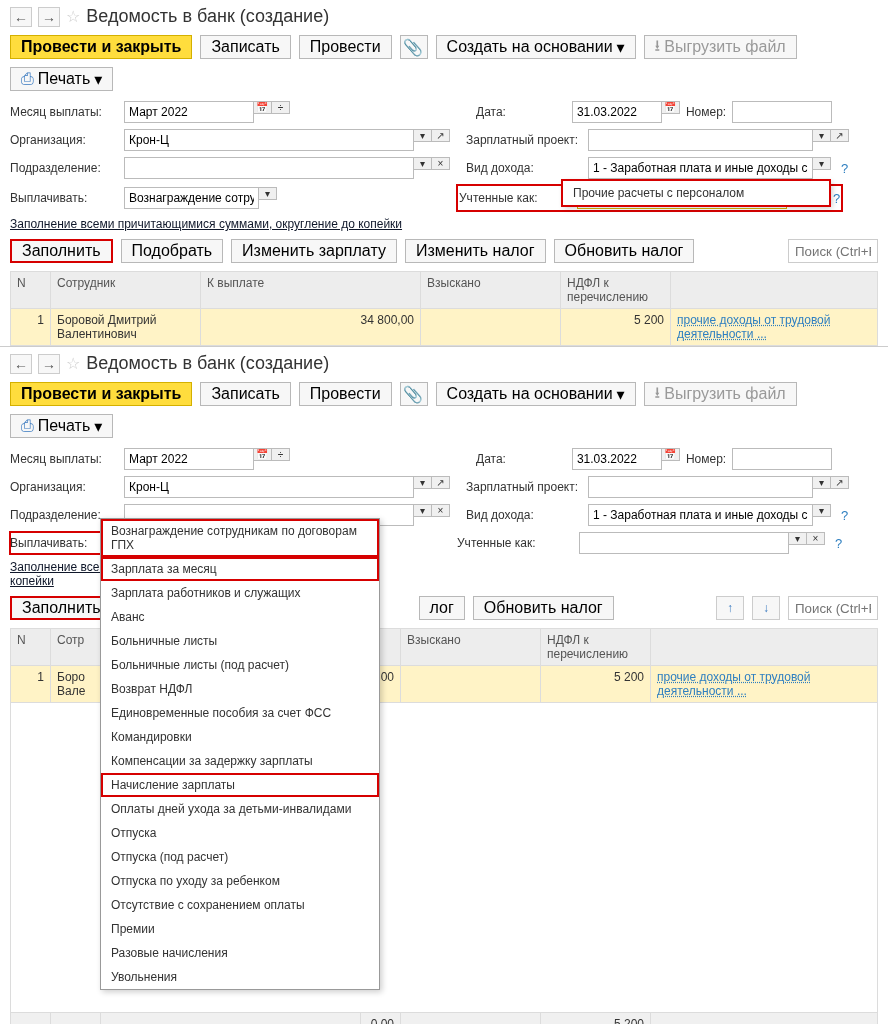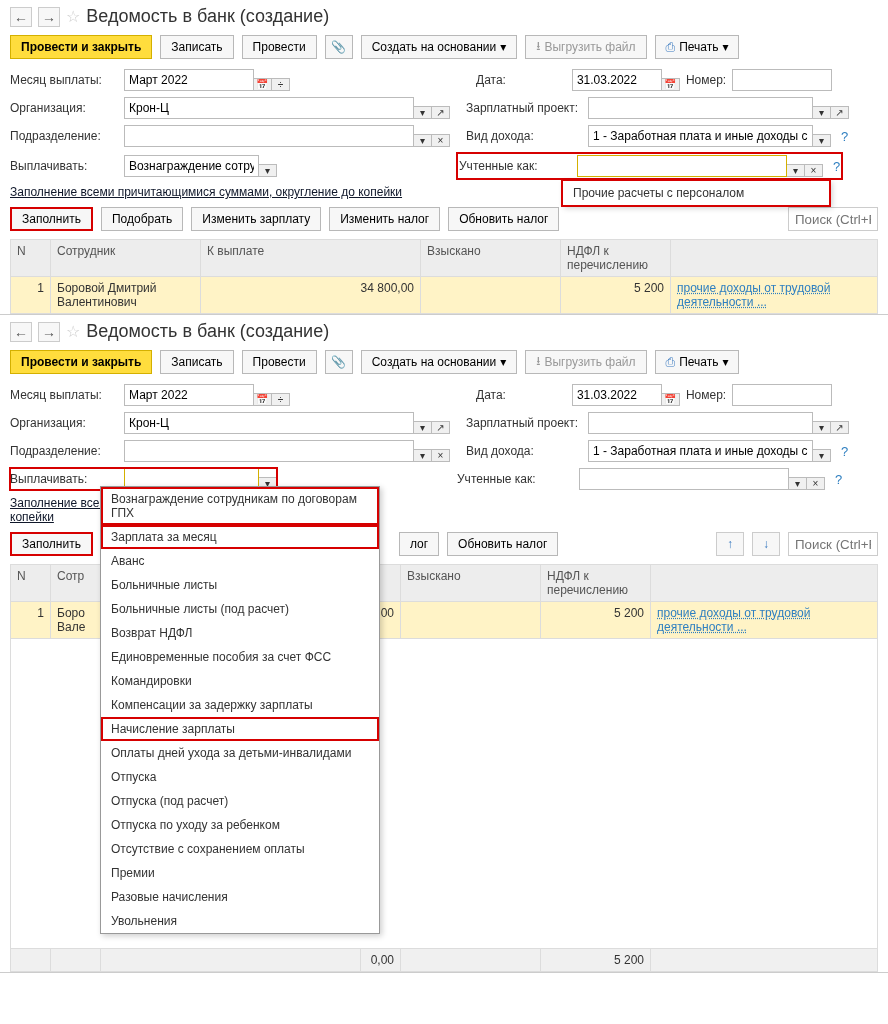--- a/index.html
+++ b/index.html
@@ -3,28 +3,28 @@
 <meta charset="utf-8">
 <style>
 * { box-sizing: border-box; margin: 0; padding: 0; font-family: Arial, sans-serif; }
 body { font-size: 12px; color: #333; background: #fff; }
 .form-wrapper { border-bottom: 1px solid #ccc; padding: 6px 10px 0 10px; position: relative; }
 .titlebar { display: flex; align-items: center; gap: 6px; margin-bottom: 8px; }
 .nav-btn { width: 22px; height: 20px; border: 1px solid #ccc; background: #f7f7f7; display: inline-flex; align-items: center; justify-content: center; cursor: pointer; font-size: 14px; color: #555; }
 .star-icon { color: #ccc; font-size: 16px; }
 .page-title { font-size: 18px; font-weight: normal; }
 .toolbar { display: flex; align-items: center; gap: 8px; margin-bottom: 10px; flex-wrap: wrap; }
-.btn { border: 1px solid #b8b8b8; background: #f7f7f7; padding: 4px 10px; cursor: pointer; height: 24px; display: inline-flex; align-items: center; gap: 4px; font-size: 12px; }
+.btn { border: 1px solid #b8b8b8; background: #f7f7f7; padding: 4px 10px; cursor: pointer; height: 24px; display: inline-flex; align-items: center; gap: 4px; font-size: 16px; }
 .btn-primary { background: #ffdd3d; border-color: #d4b000; font-weight: bold; }
 .btn-icon-only { width: 28px; justify-content: center; padding: 0; }
 .btn-disabled { color: #999; }
 .form-row { display: flex; align-items: center; margin-bottom: 6px; gap: 8px; }
 .form-col { display: flex; align-items: center; gap: 6px; }
 .label { width: 108px; display: inline-block; }
-.input-group { display: flex; align-items: flex-end; }
+.input-group { display: flex; align-items: flex-start; }
 .text-input { border: 1px solid #bbb; height: 22px; padding: 0 4px; font-size: 12px; }
 .input-btn { width: 18px; border: 1px solid #bbb; border-left: none; background: #f0f0f0; display: inline-flex; align-items: center; justify-content: center; font-size: 10px; cursor: pointer; }
 .help-q { color: #2e7fc0; font-size: 13px; margin-left: 4px; cursor: pointer; }
 .link-green { color: #0f172a; text-decoration: underline; cursor: pointer; }
 .action-row { display: flex; align-items: flex-start; gap: 8px; margin: 8px 0; }
 .btn-outline-red { border: 2px solid #d60000; }
 .hl-red { outline: 2px solid #d60000; outline-offset: -1px; }
 .search-input { border: 1px solid #ccc; height: 24px; padding: 0 6px; color: #999; width: 90px; }
 .move-btn { width: 28px; height: 24px; border: 1px solid #ccc; background: #f7f7f7; display: inline-flex; align-items: center; justify-content: center; }
 .move-btn.up::before { content: "↑"; color: #3a7ac0; }
@@ -361,20 +361,21 @@
         <td></td>
         <td class="amount">5 200</td>
         <td></td>
       </tr>
     </tbody>
   </table>
 
   <div class="dropdown" id="pay-dd" style="top:171px; left:100px; width:280px;">
       <div class="dropdown-item hl-dd-item">Вознаграждение сотрудникам по договорам ГПХ</div>
       <div class="dropdown-item hl-dd-item">Зарплата за месяц</div>
+      <div class="dropdown-item">Зарплата работников и служащих</div>
       <div class="dropdown-item">Аванс</div>
       <div class="dropdown-item">Больничные листы</div>
       <div class="dropdown-item">Больничные листы (под расчет)</div>
       <div class="dropdown-item">Возврат НДФЛ</div>
       <div class="dropdown-item">Единовременные пособия за счет ФСС</div>
       <div class="dropdown-item">Командировки</div>
       <div class="dropdown-item">Компенсации за задержку зарплаты</div>
       <div class="dropdown-item hl-dd-item">Начисление зарплаты</div>
       <div class="dropdown-item">Оплаты дней ухода за детьми-инвалидами</div>
       <div class="dropdown-item">Отпуска</div>

